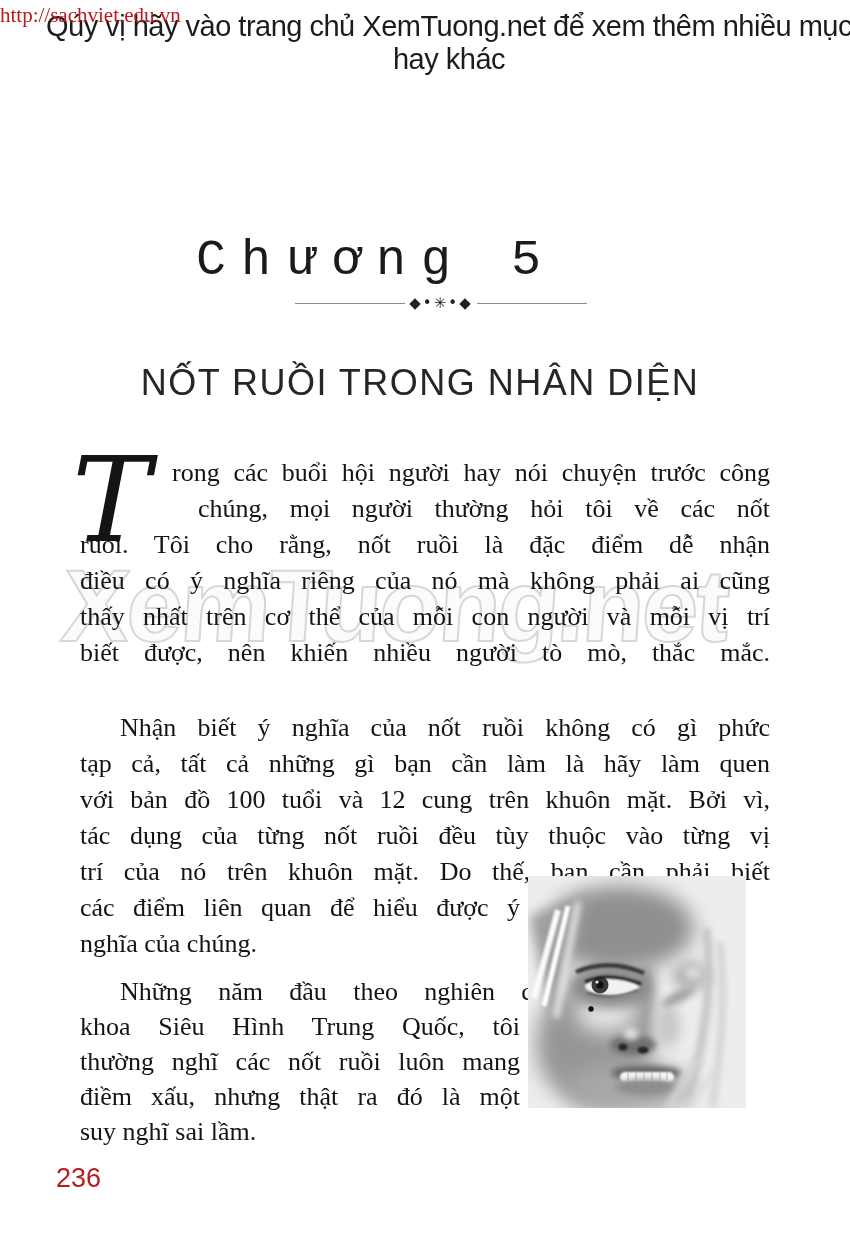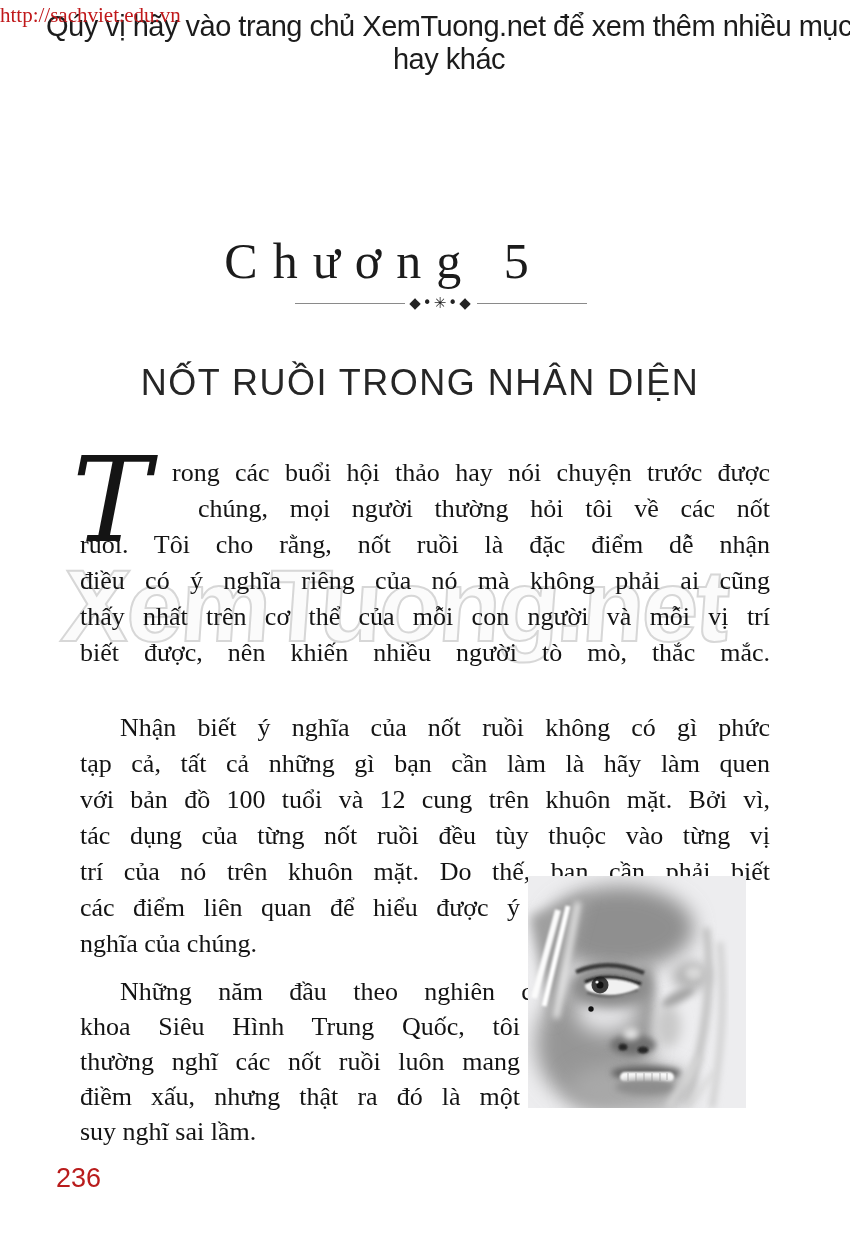--- a/index.html
+++ b/index.html
@@ -21,23 +21,23 @@
     color:#1c1c1c;z-index:2;padding-left:24px;
   }
   .hdr-red{
     position:absolute;top:3px;left:0;width:850px;
     text-align:left;
     font-family:"Liberation Serif",serif;
     font-size:21px;color:#c0181a;z-index:3;
   }
   
   .chapter{
-    position:absolute;top:232px;left:16px;width:736px;
+    position:absolute;top:232px;left:8px;width:736px;
     text-align:center;
-    font-family:Liberation Serif, serif;
+    font-family:Liberation Mono, monospace;
     font-size:50px;letter-spacing:0.30em;
     color:#1b1b1b;
   }
   .divider{
     position:absolute;top:293px;left:295px;width:292px;height:20px;
     display:flex;align-items:center;z-index:1;
   }
   .divider .rule{flex:1;height:0;border-top:1px solid #8a8a8a;}
   .divider .orn{
     font-family:"DejaVu Sans",sans-serif;
@@ -114,21 +114,21 @@
     <span class="rule"></span>
   </div>
 
   <div class="sect-title">NỐT RUỒI TRONG NHÂN DIỆN</div>
 
   <div class="watermark">XemTuong.net</div>
 
   <div class="bodytext">
     <div class="para p1">
       <span class="dropcap">T</span>
-      <div class="line ind1">rong các buổi hội thảo hay nói chuyện trước được</div>
+      <div class="line ind1">rong các buổi hội người hay nói chuyện trước công</div>
       <div class="line ind2">chúng, mọi người thường hỏi tôi về các nốt</div>
       <div class="line">ruồi. Tôi cho rằng, nốt ruồi là đặc điểm dễ nhận</div>
       <div class="line">điều có ý nghĩa riêng của nó mà không phải ai cũng</div>
       <div class="line">thấy nhất trên cơ thể của mỗi con người và mỗi vị trí</div>
       <div class="line">biết được, nên khiến nhiều người tò mò, thắc mắc.</div>
     </div>
     <div class="para p2">
       <div class="line indent">Nhận biết ý nghĩa của nốt ruồi không có gì phức</div>
       <div class="line">tạp cả, tất cả những gì bạn cần làm là hãy làm quen</div>
       <div class="line">với bản đồ 100 tuổi và 12 cung trên khuôn mặt. Bởi vì,</div>

